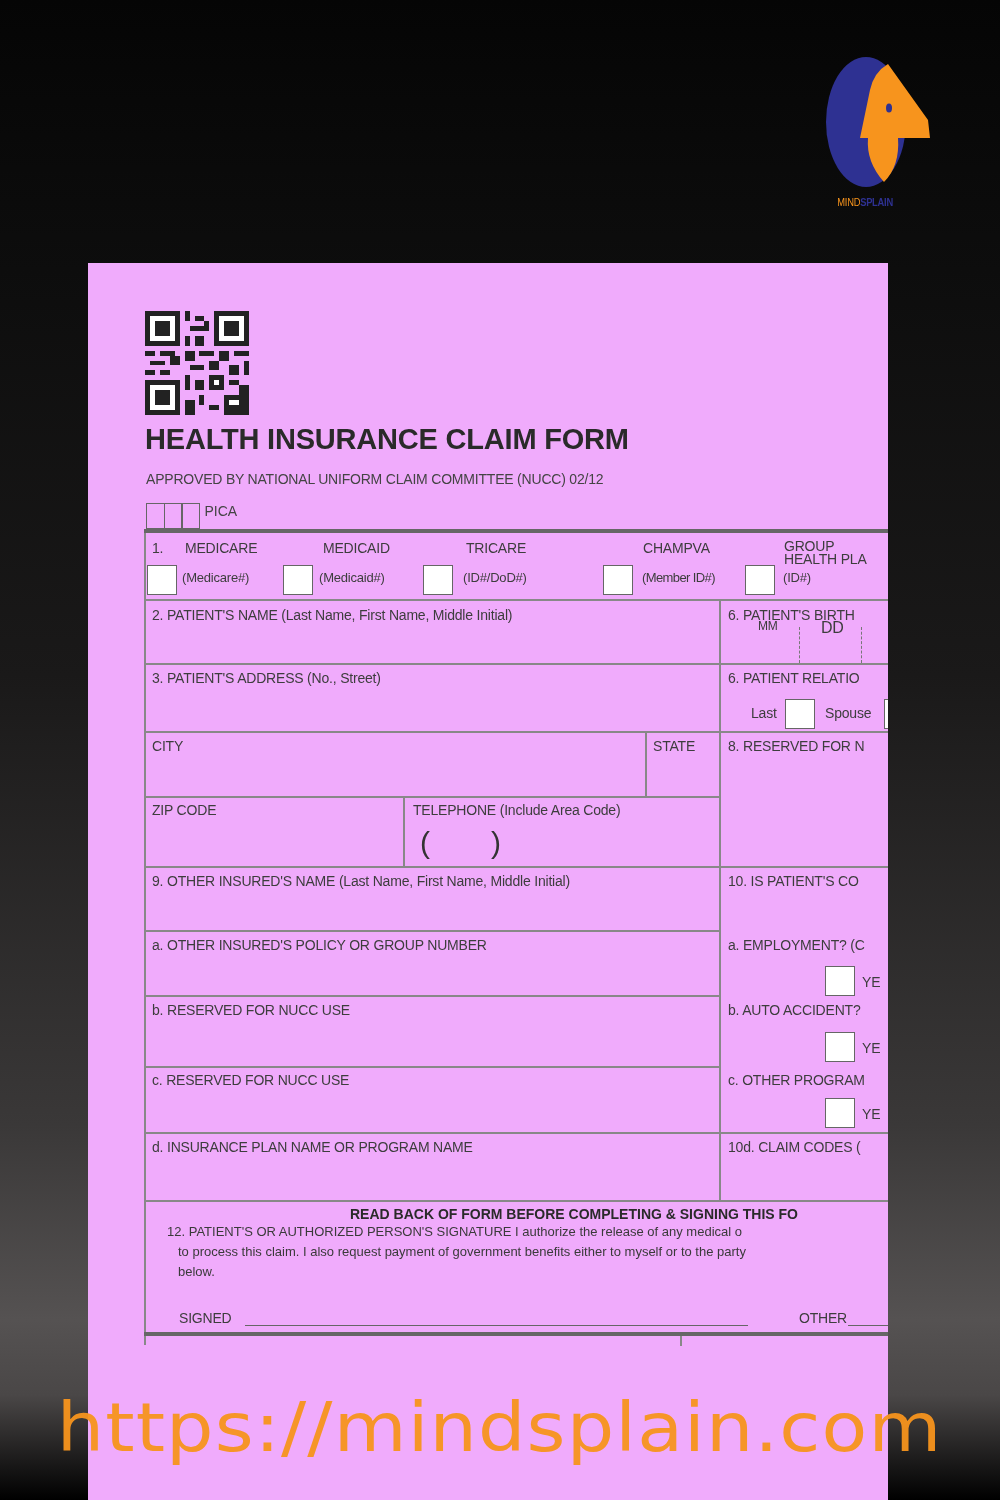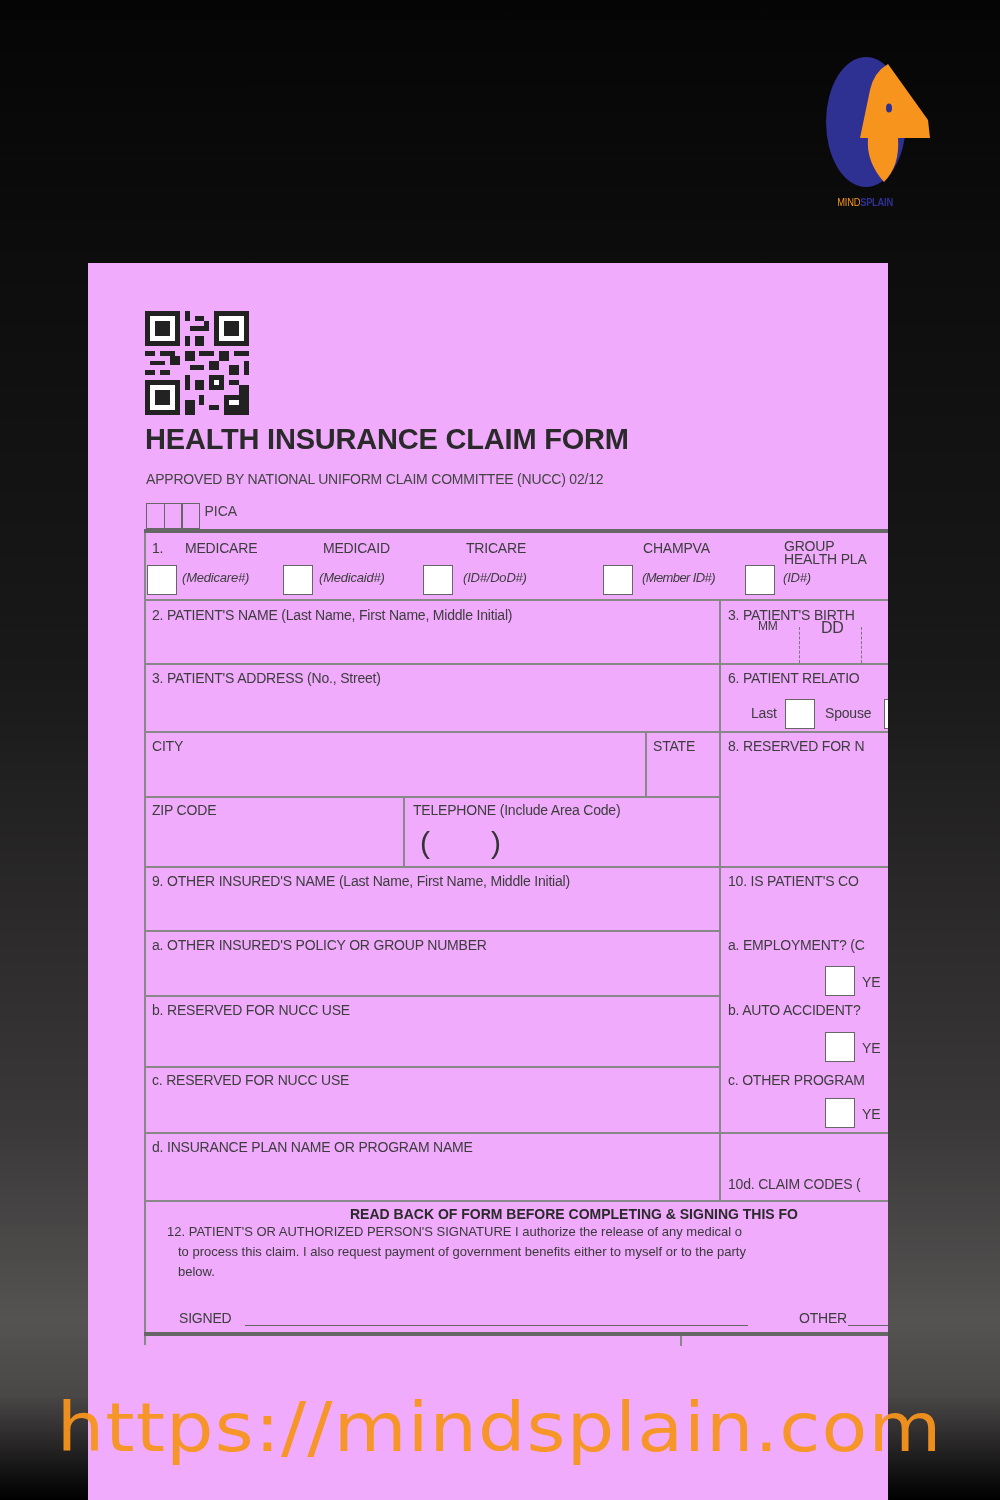--- a/index.html
+++ b/index.html
@@ -23,21 +23,21 @@
   .approved { position: absolute; left: 58px; top: 208px; font-size: 14px; color: #444; white-space: nowrap; letter-spacing: -0.2px; }
   .pica { position: absolute; left: 58px; top: 240px; height: 26px; display: flex; align-items: flex-start; }
   .pica .pbox { width: 19px; height: 26px; border: 1.5px solid #666; margin-right: -1.5px; }
   .pica .plabel { font-size: 14px; margin-left: 6px; margin-top: 0px; color: #444; }
 
   .hline { position: absolute; background: #888; }
   .vline { position: absolute; background: #888; }
   .thick { background: #666; }
 
   .lbl { position: absolute; font-size: 14px; color: #3d3d3d; white-space: nowrap; letter-spacing: -0.2px; }
-  .it { font-style: italic; }
+  .it { }
   .cbox { position: absolute; width: 30px; height: 30px; border: 1.5px solid #666; background: #fff; }
   .sbox { position: absolute; width: 30px; height: 30px; border: 1.5px solid #666; background: #fff; }
   .dash { position: absolute; width: 0; border-left: 1.5px dashed #777; }
   .paren { position: absolute; font-size: 30px; color: #333; font-weight: 300; }
   .readback { position: absolute; font-size: 14px; font-weight: bold; color: #2a2a2a; white-space: nowrap; }
   .para { position: absolute; font-size: 13px; color: #3a3a3a; white-space: nowrap; line-height: 20px; }
   .sigline { position: absolute; border-bottom: 1.5px solid #666; height: 0; }
 
   
   .url { position: absolute; left: 0; top: 1388px; width: 1000px; text-align: center; font-size: 68px; color: #f7941d; font-weight: 100; letter-spacing: 1px; font-family: "DejaVu Sans", sans-serif; -webkit-text-stroke: 0px; }
@@ -132,21 +132,21 @@
   <div class="lbl it" style="left:554px; top:307px; font-size:13px; letter-spacing:-0.6px;">(Member ID#)</div>
   <div class="cbox" style="left:657px; top:302px;"></div>
   <div class="lbl it" style="left:695px; top:307px; font-size:13px;">(ID#)</div>
 
   <div class="hline" style="left:56px; top:336px; width:744px; height:2px;"></div>
 
   <div class="vline" style="left:631px; top:337px; width:2px; height:600px;"></div>
 
   <div class="lbl" style="left:64px; top:344px;">2. PATIENT'S NAME (Last Name, First Name, Middle Initial)</div>
   <div style="position:absolute; left:58px; top:362px; width:572px; height:36px;"></div>
-  <div class="lbl" style="left:640px; top:344px;">3. PATIENT'S BIRTH</div>
+  <div class="lbl" style="left:640px; top:344px;">6. PATIENT'S BIRTH</div>
   <div class="lbl" style="left:670px; top:356px; font-size:12px;">MM</div>
   <div class="lbl" style="left:733px; top:356px; font-size:16px;">DD</div>
   <div class="dash" style="left:711px; top:364px; height:36px;"></div>
   <div class="dash" style="left:773px; top:364px; height:36px;"></div>
 
   <div class="hline" style="left:56px; top:400px; width:744px; height:2px;"></div>
 
   <div class="lbl" style="left:64px; top:407px;">3. PATIENT'S ADDRESS (No., Street)</div>
   <div style="position:absolute; left:58px; top:425px; width:572px; height:42px;"></div>
   <div class="lbl" style="left:640px; top:407px;">6. PATIENT RELATIO</div>
@@ -201,21 +201,21 @@
   <div class="lbl" style="left:64px; top:809px;">c. RESERVED FOR NUCC USE</div>
   <div style="position:absolute; left:58px; top:827px; width:572px; height:40px;"></div>
   <div class="lbl" style="left:640px; top:809px;">c. OTHER PROGRAM</div>
   <div class="sbox" style="left:737px; top:835px;"></div>
   <div class="lbl" style="left:774px; top:843px;">YE</div>
 
   <div class="hline" style="left:56px; top:869px; width:744px; height:2px;"></div>
 
   <div class="lbl" style="left:64px; top:876px;">d. INSURANCE PLAN NAME OR PROGRAM NAME</div>
   <div style="position:absolute; left:58px; top:894px; width:572px; height:40px;"></div>
-  <div class="lbl" style="left:640px; top:876px;margin-top:37px;">10d. CLAIM CODES (</div>
+  <div class="lbl" style="left:640px; top:876px;">10d. CLAIM CODES (</div>
 
   <div class="hline" style="left:56px; top:937px; width:744px; height:2px;"></div>
 
   <div class="readback" style="left:262px; top:943px;">READ BACK OF FORM BEFORE COMPLETING &amp; SIGNING THIS FO</div>
   <div class="para" style="left:63px; top:959px;margin-left:16px;">12. PATIENT'S OR AUTHORIZED PERSON'S SIGNATURE  I authorize the release of any medical o</div>
   <div class="para" style="left:90px; top:979px;">to process this claim. I also request payment of government benefits either to myself or to the party</div>
   <div class="para" style="left:90px; top:999px;">below.</div>
   <div class="lbl" style="left:91px; top:1047px;">SIGNED</div>
   <div class="sigline" style="left:157px; top:1062px; width:503px;"></div>
   <div class="lbl" style="left:711px; top:1047px;">OTHER</div>

